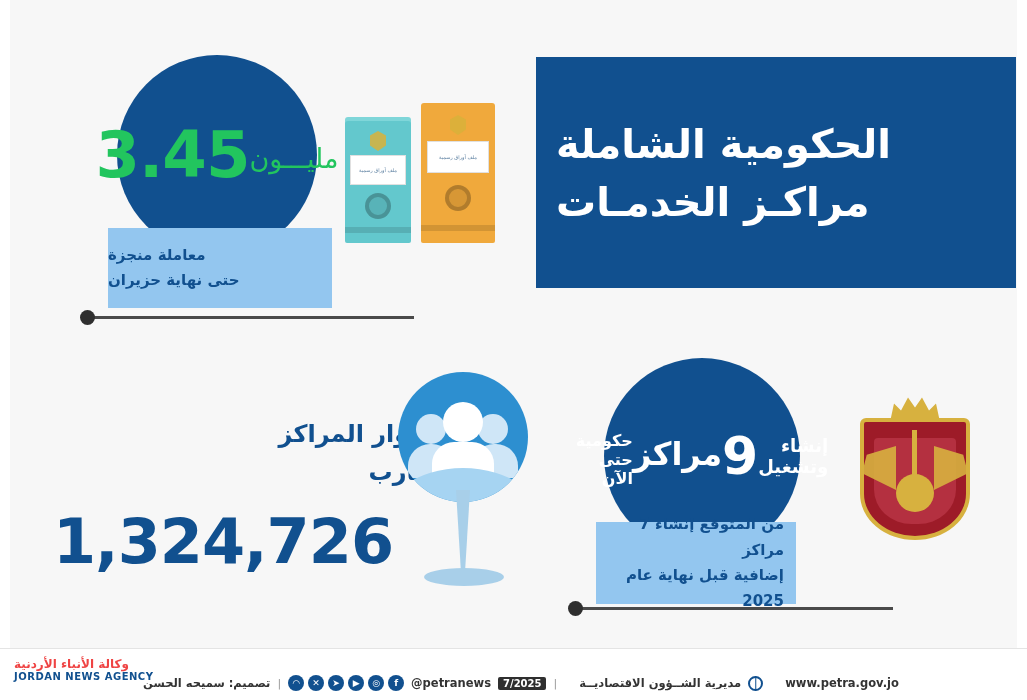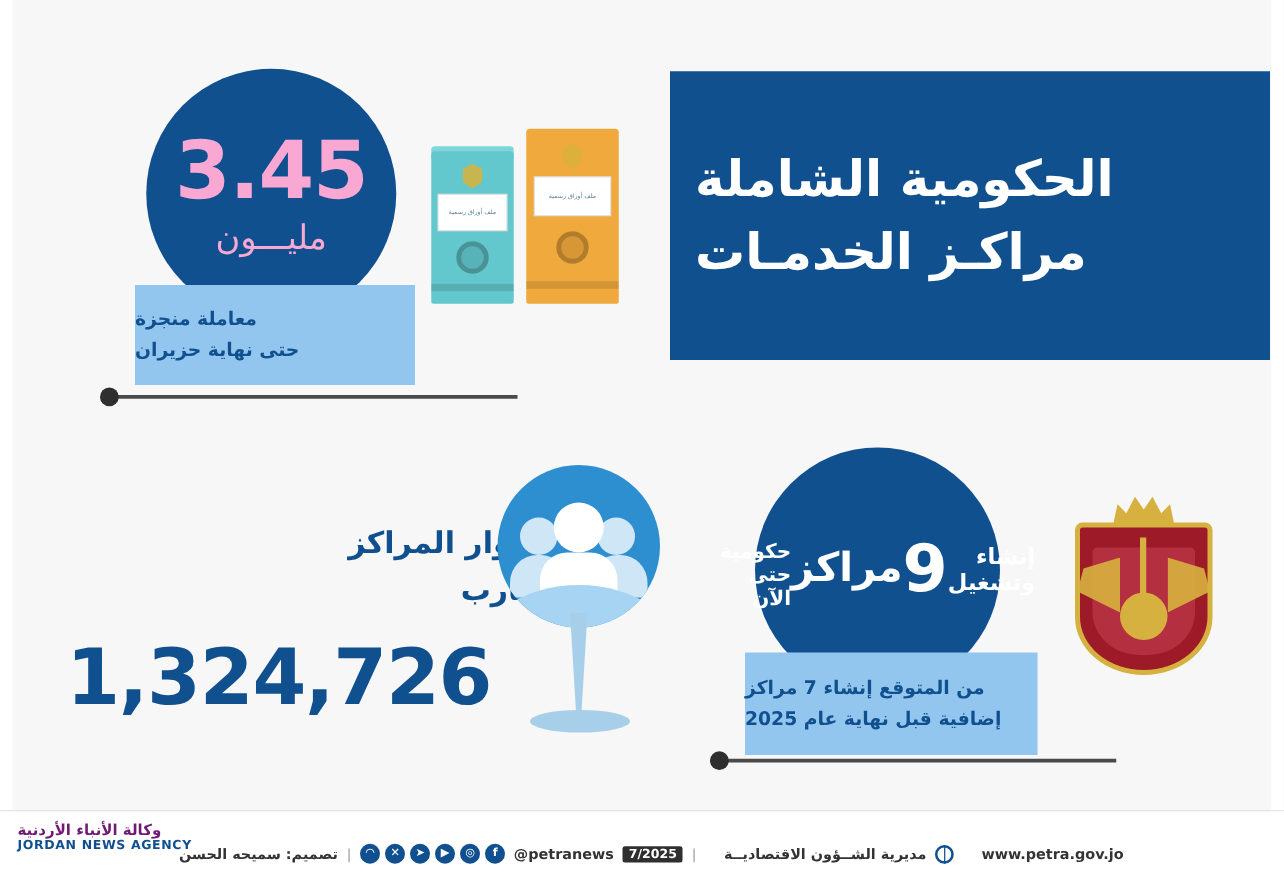--- a/index.html
+++ b/index.html
@@ -44,23 +44,23 @@
     white-space: nowrap;
   }
 
   
   .circle-one {
     position: absolute;
     left: 117px; top: 55px;
     width: 200px; height: 200px;
     border-radius: 50%;
     background: #11508f;
-    display: flex; flex-direction: column;
+    display: flex; flex-direction: row;
     align-items: center; justify-content: center;
-    color: #f9a8d4;
+    color: #22c55e;
   }
   .circle-one .num {
     font-size: 64px; font-weight: bold; line-height: 1;
     letter-spacing: -1px;
   }
   .circle-one .unit {
     font-size: 27px; font-weight: normal; margin-top: 6px;
     direction: rtl; letter-spacing: 1px;
   }
 
@@ -186,21 +186,21 @@
   }
   .circle-two .l1 { font-size: 18px; font-weight: bold; }
   .circle-two .big { font-size: 52px; font-weight: bold; line-height: 1.05; }
   .circle-two .l2 { font-size: 32px; font-weight: bold; margin-top: -4px;}
   .circle-two .l3 { font-size: 16px; font-weight: bold; margin-top: 6px;}
 
   
   .caption-two {
     position: absolute;
     left: 596px; top: 522px;
-    width: 234px; height: 82px;
+    width: 200px; height: 82px;
     background: #93c6ef;
     display: flex; flex-direction: column;
     align-items: flex-end; justify-content: center;
     padding-right: 12px;
     direction: rtl;
   }
   .caption-two span {
     color: #11508f; font-size: 15px; font-weight: bold; line-height: 1.7;
   }
   .rule-two {
@@ -246,21 +246,21 @@
   
   .footer {
     position: absolute; left: 0; right: 0; bottom: 0; height: 52px;
     background: #ffffff;
     border-top: 1px solid #e4e4e4;
     display: flex; align-items: center;
   }
   .footer-brand {
     position: absolute; left: 14px; top: 8px; text-align: left; direction: rtl;
   }
-  .footer-brand .ar { color: #701a75; font-size: 12px; font-weight: bold; }
+  .footer-brand .ar { color: #ef4444; font-size: 12px; font-weight: bold; }
   .footer-brand .en { color: #11508f; font-size: 10px; font-weight: bold; letter-spacing: .5px; }
   .footer-center {
     position: absolute; left: 0; right: 0; bottom: 9px;
     display: flex; align-items: center; justify-content: center; gap: 7px;
     direction: rtl;
   }
   .f-text { color: #333; font-size: 11.5px; font-weight: bold; margin-left: 15px; }
   .social { display: flex; align-items: center; gap: 4px; direction: ltr; }
   .sic {
     width: 16px; height: 16px; border-radius: 50%;

